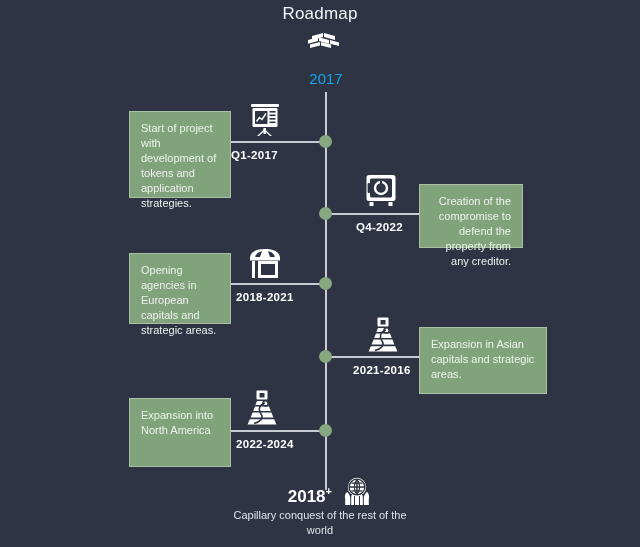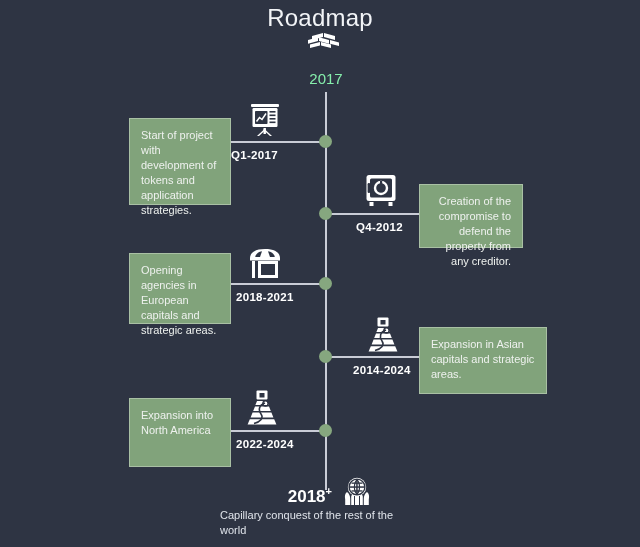--- a/index.html
+++ b/index.html
@@ -22,21 +22,21 @@
     height: 547px;
   }
 
   
   .title {
     position: absolute;
     left: 0;
     top: 4px;
     width: 640px;
     text-align: center;
-    font-size: 24px;
+    font-size: 17px;
     letter-spacing: 0.2px;
     color: #f2f4f7;
   }
   .title-icon {
     position: absolute;
     left: 306px;
     top: 28px;
     width: 36px;
     height: 24px;
   }
@@ -50,21 +50,21 @@
     height: 398px;
     background: #c9ccd6;
   }
   .start-year {
     position: absolute;
     left: 276px;
     top: 70px;
     width: 100px;
     text-align: center;
     font-size: 15px;
-    color: #86efac;
+    color: #0ea5e9;
   }
   .node {
     position: absolute;
     width: 13px;
     height: 13px;
     border-radius: 50%;
     background: #86a77f;
     left: 319px;
   }
   .connector {
@@ -116,21 +116,21 @@
     left: 339px;
     top: 473px;
     width: 36px;
     height: 36px;
   }
   .footer-caption {
     position: absolute;
     left: 220px;
     top: 508px;
     width: 200px;
-    text-align: left;
+    text-align: center;
     font-size: 11px;
     line-height: 15px;
     color: #dfe3ea;
   }
 
   svg { display: block; }
 </style>
 </head>
 <body>
 
@@ -151,21 +151,21 @@
       </g>
     </svg>
   </div>
 
   <div class="start-year">2017</div>
   <div class="spine"></div>
 
   <div class="connector" style="left:231px; top:141px; width:94px;"></div>
   <div class="node" style="top:135px;"></div>
 
-  <div class="card" style="left:129px; top:118px; width:102px; height:87px;">Start of project with development of tokens and application strategies.</div>
+  <div class="card" style="left:129px; top:111px; width:102px; height:87px;">Start of project with development of tokens and application strategies.</div>
 
   <div class="milestone-icon" style="left:246px; top:101px;">
     <svg viewBox="0 0 38 40" width="38" height="40">
       <g fill="#ffffff">
         <rect x="5" y="3" width="28" height="3" rx="1"></rect>
         <rect x="6.5" y="7" width="25" height="19" rx="1.2"></rect>
         <rect x="17.5" y="27" width="2.4" height="6"></rect>
         <path d="M11 35 L18 28.5 L20 28.5 L13 35 Z"></path>
         <path d="M26 35 L19 28.5 L17 28.5 L24 35 Z"></path>
       </g>
@@ -192,21 +192,21 @@
         <rect x="4.5" y="3" width="29" height="26" rx="2.5"></rect>
         <rect x="7.5" y="30" width="4" height="4"></rect>
         <rect x="26.5" y="30" width="4" height="4"></rect>
       </g>
       <rect x="8" y="6.5" width="22" height="19" rx="1.5" fill="#2e3443"></rect>
       <circle cx="19" cy="16" r="6" fill="none" stroke="#ffffff" stroke-width="2.4"></circle>
       <rect x="18" y="9" width="2.2" height="5" fill="#2e3443"></rect>
       <rect x="5.6" y="11" width="2.6" height="10" rx="1.2" fill="#2e3443"></rect>
     </svg>
   </div>
-  <div class="milestone-label" style="left:356px; top:221px;">Q4-2012</div>
+  <div class="milestone-label" style="left:356px; top:221px;">Q4-2022</div>
 
   <div class="connector" style="left:231px; top:283px; width:94px;"></div>
   <div class="node" style="top:277px;"></div>
 
   <div class="card" style="left:129px; top:253px; width:102px; height:71px;">Opening agencies in European capitals and strategic areas.</div>
 
   <div class="milestone-icon" style="left:246px; top:245px;">
     <svg viewBox="0 0 38 40" width="38" height="40">
       <g fill="#ffffff">
         <path d="M4 13 C4 7.5 9.5 4 19 4 C28.5 4 34 7.5 34 13 Z"></path>
@@ -237,21 +237,21 @@
         <path d="M14 13 h10 l1.6 4 h-13.2 Z"></path>
         <path d="M12 18.5 h14 l1.8 4.6 h-17.6 Z"></path>
         <path d="M9.6 24.6 h18.8 l2 5 h-22.8 Z"></path>
         <path d="M6.8 31.2 h24.4 l2.2 5.3 h-28.8 Z"></path>
       </g>
       <rect x="16.5" y="5" width="5" height="4.5" fill="#2e3443"></rect>
       <path d="M22 15 C16 17 15 22 18 26 C21 30 17 34 11 35.5" fill="none" stroke="#2e3443" stroke-width="1.6"></path>
       <circle cx="22.5" cy="15.5" r="2.6" fill="none" stroke="#2e3443" stroke-width="1.4"></circle>
     </svg>
   </div>
-  <div class="milestone-label" style="left:353px; top:364px;">2014-2024</div>
+  <div class="milestone-label" style="left:353px; top:364px;">2021-2016</div>
 
   <div class="connector" style="left:231px; top:430px; width:94px;"></div>
   <div class="node" style="top:424px;"></div>
 
   <div class="card" style="left:129px; top:398px; width:102px; height:69px;">Expansion into North America</div>
 
   <div class="milestone-icon" style="left:243px; top:388px;">
     <svg viewBox="0 0 38 40" width="38" height="40">
       <g fill="#ffffff">
         <rect x="13.5" y="2.5" width="11" height="9" rx="1"></rect>

